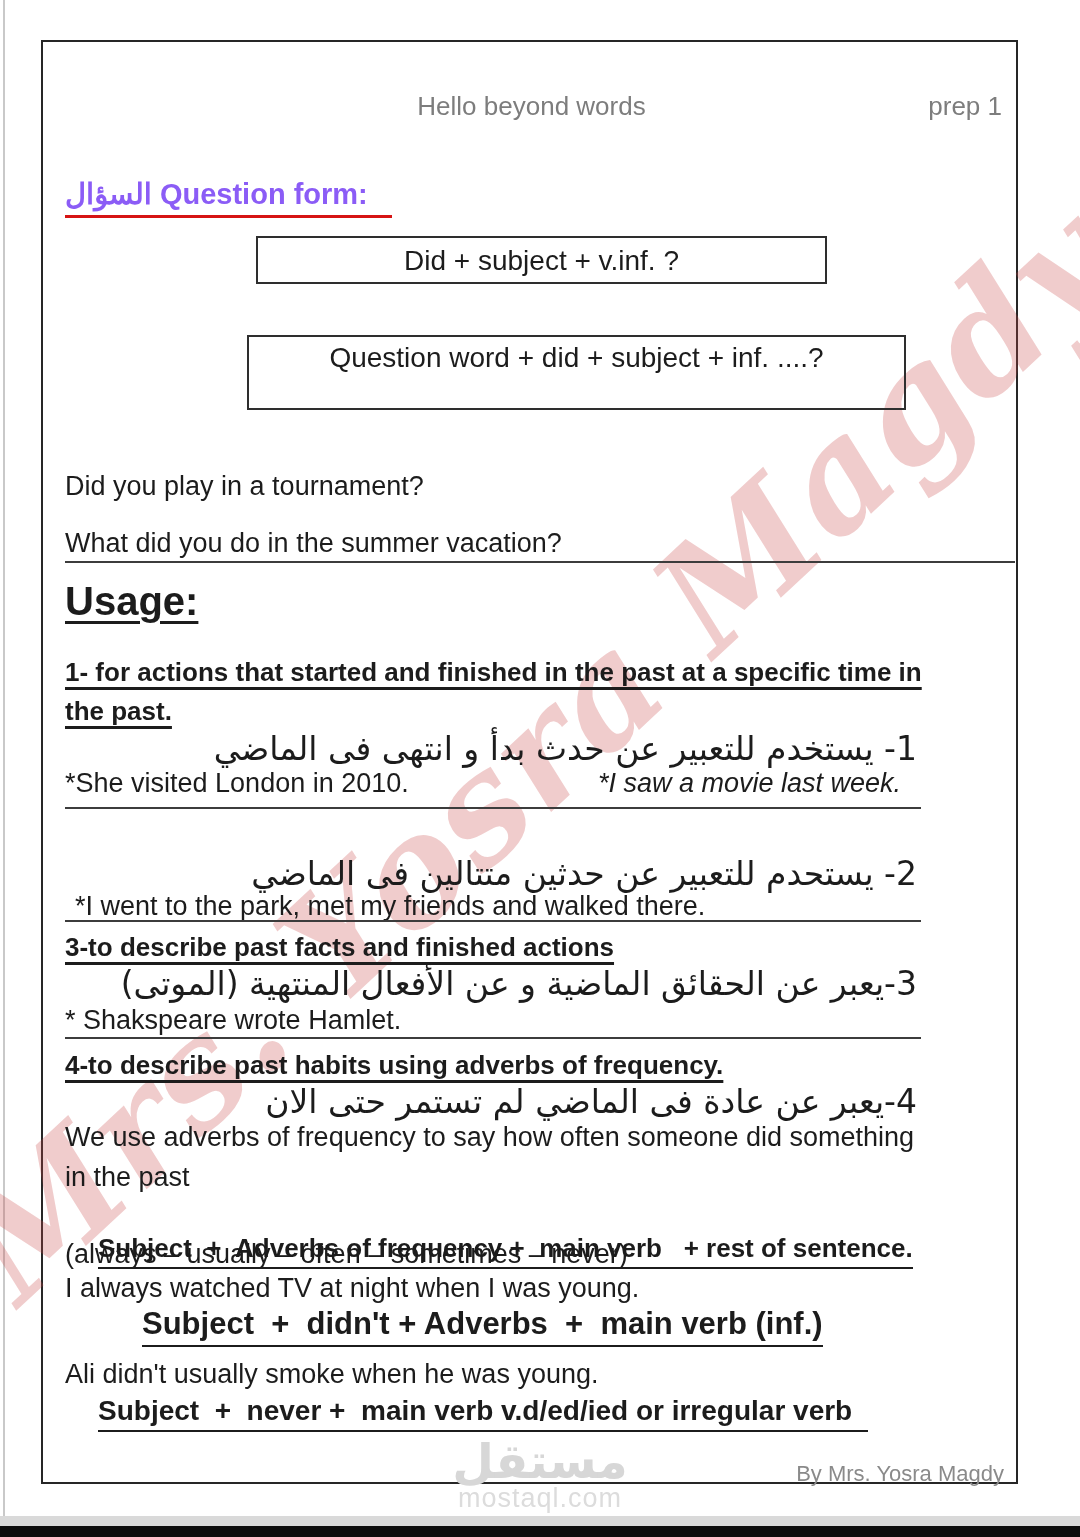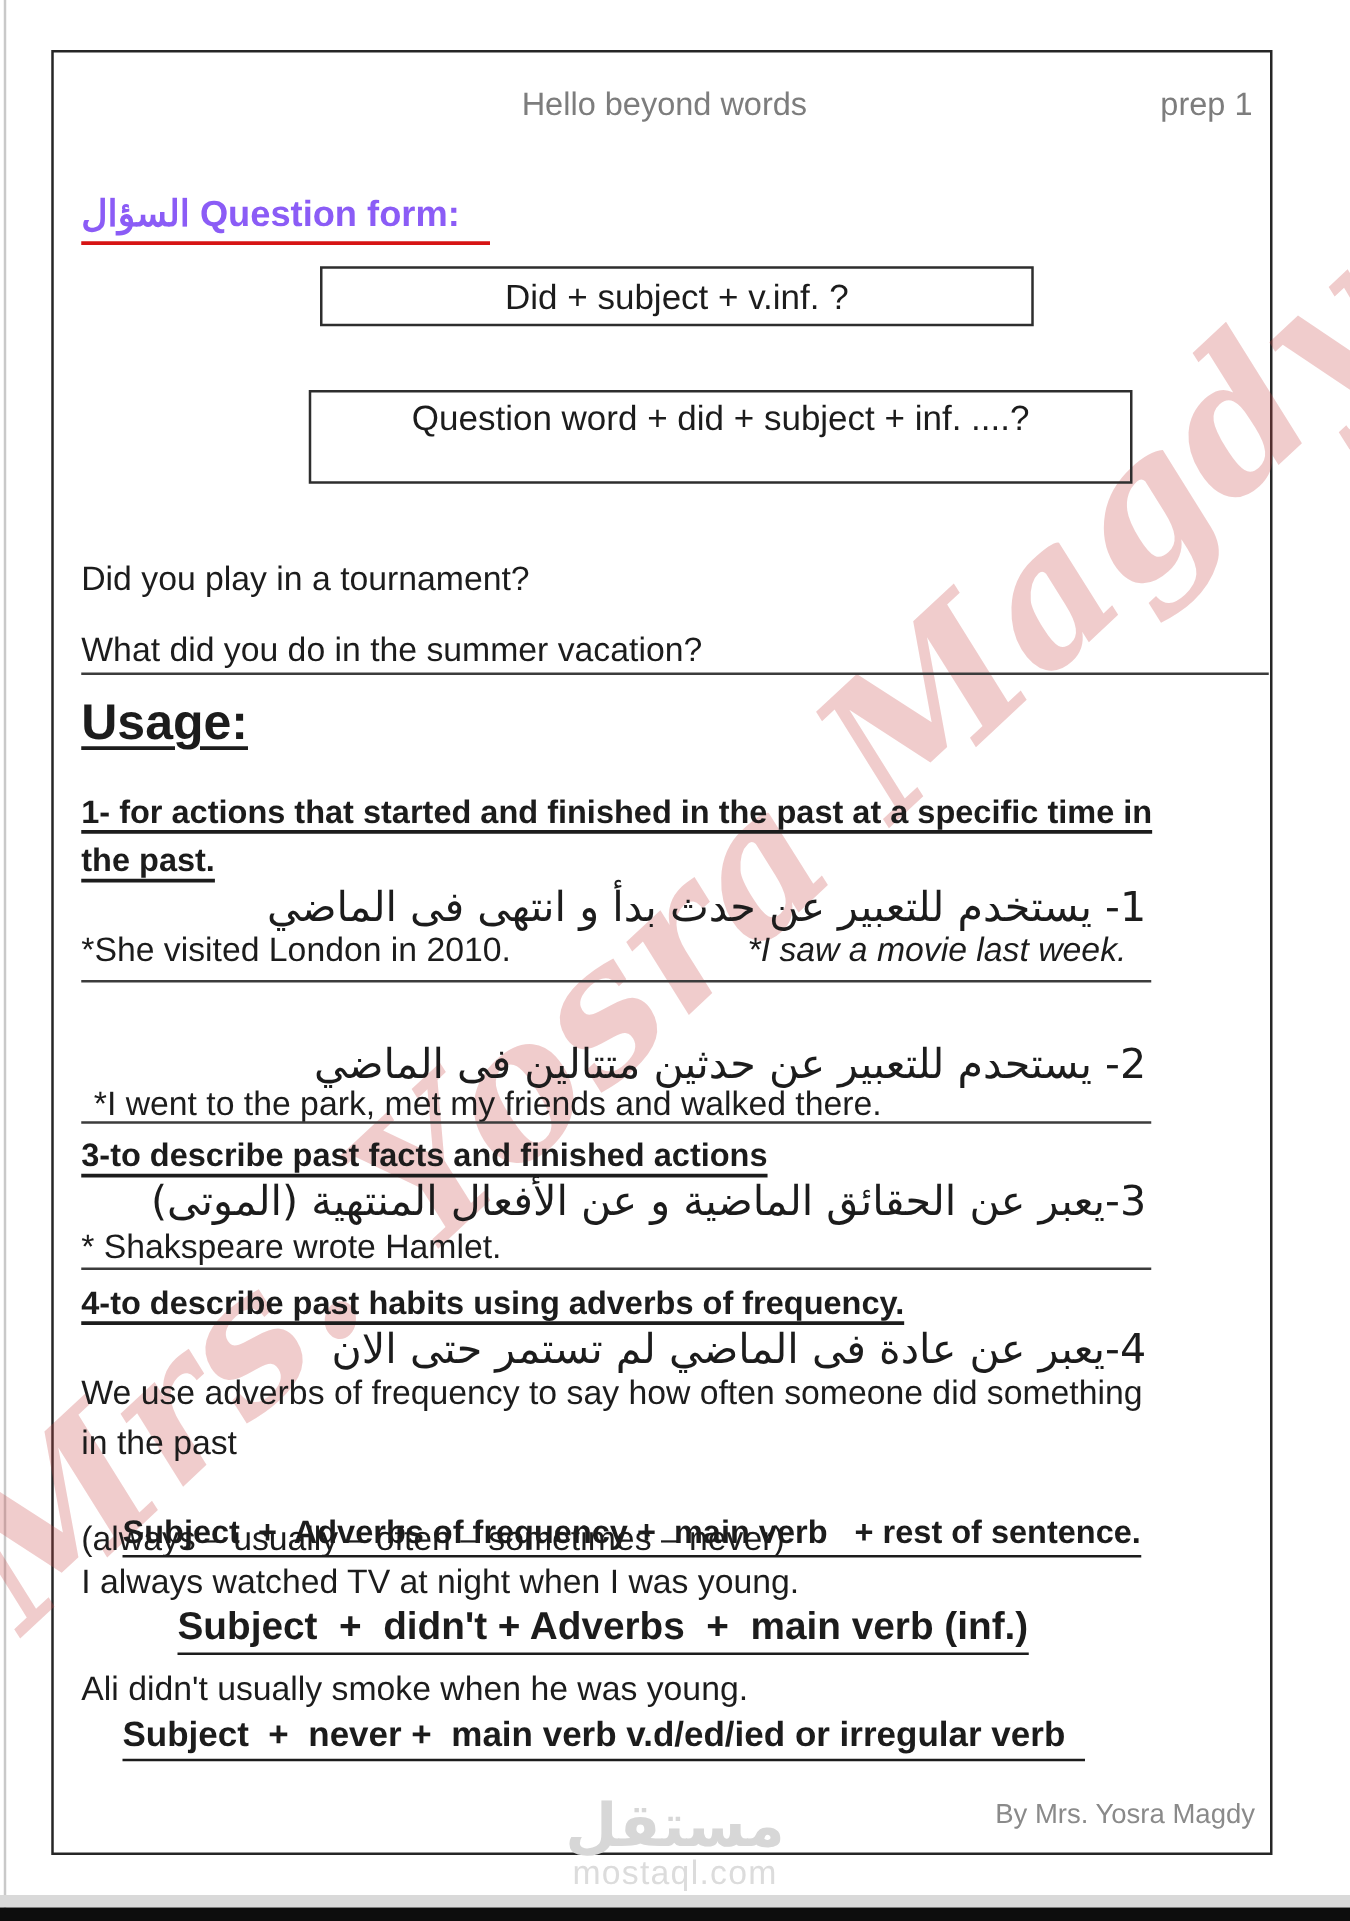--- a/index.html
+++ b/index.html
@@ -21,21 +21,21 @@
   
   .wm-diagonal{
     position:absolute;left:494px;top:712px;
     transform:translate(-50%,-50%) rotate(-43deg);
     font-family:"DejaVu Serif", serif;font-style:italic;font-weight:bold;
     font-size:148px;white-space:nowrap;
     color:rgba(200,72,72,0.28);letter-spacing:2px;
     z-index:0;pointer-events:none;
   }
 
-  .abs{position:absolute;}
+  .abs{position:absolute;margin-top:23px;}
 
   .hdr{top:26px;color:#7d7d7d;font-size:26px;}
   .hdr-center{left:0;width:977px;text-align:center;}
   .hdr-right{right:14px;}
 
   .red-heading{
     left:22px;top:112px;font-size:29px;font-weight:bold;color:#8b5cf6;
     border-bottom:3px solid #d61414;padding:0 24px 4px 0;
   }
 

